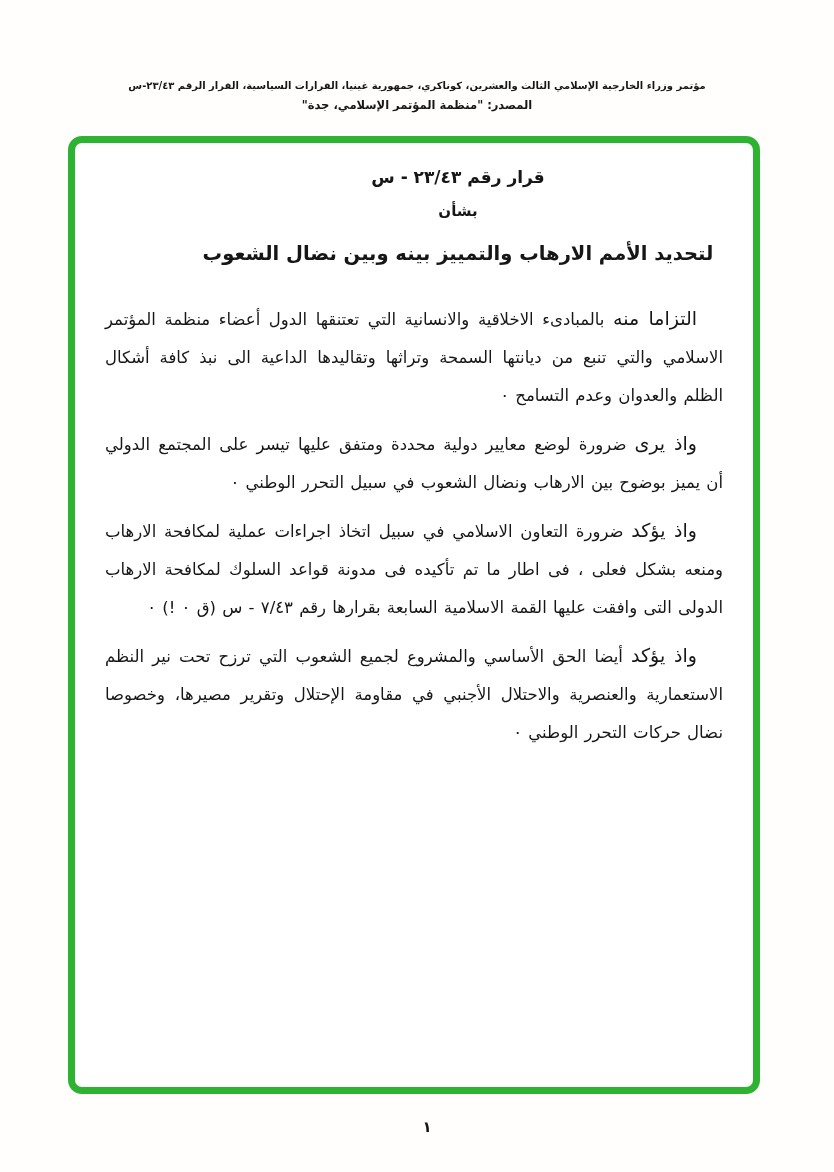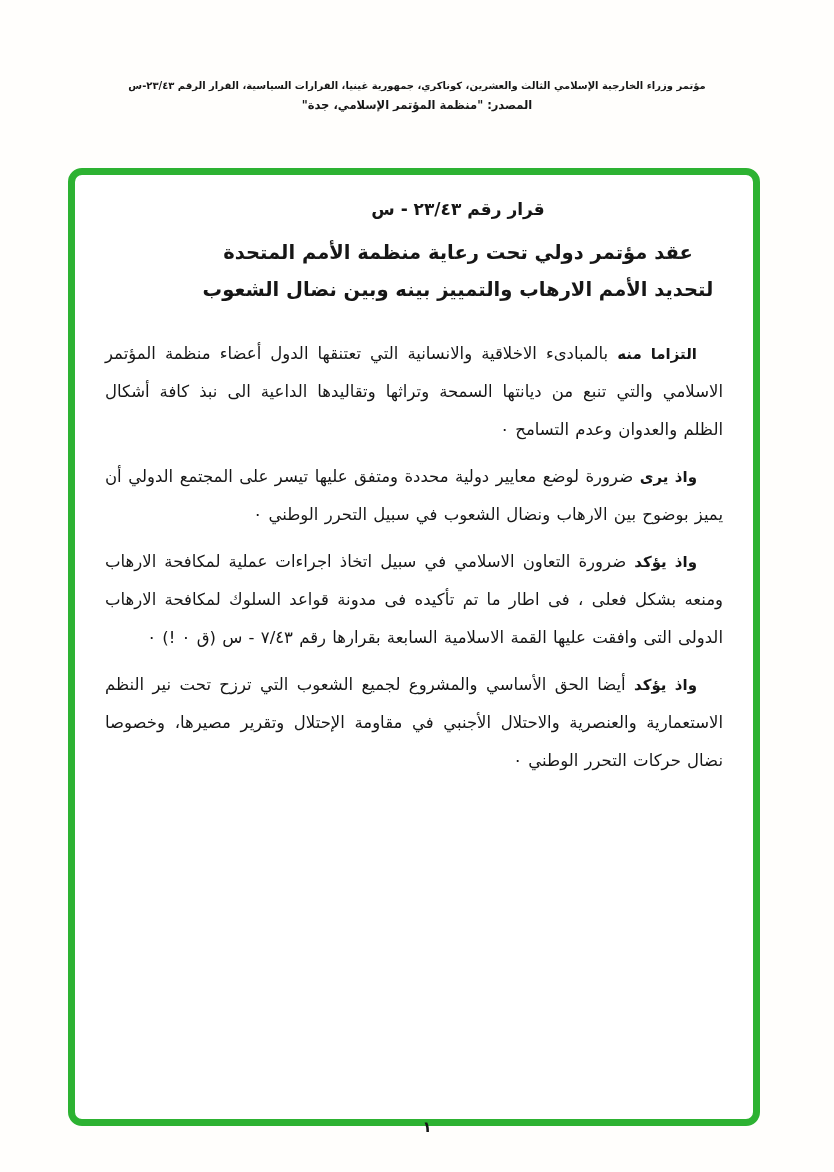--- a/index.html
+++ b/index.html
@@ -33,21 +33,21 @@
   .doc-header .line2 {
     font-size: 11.5px;
     font-weight: bold;
     margin-top: 7px;
   }
 
   
   .doc-frame {
     position: absolute;
     left: 68px;
-    top: 168px;
+    top: 136px;
     width: 678px;
     height: 944px;
     border: 7px solid #2db232;
     border-radius: 14px;
     background: #ffffff;
   }
   .doc-content {
     position: absolute;
     inset: 0;
     padding: 18px 30px 0 30px;
@@ -81,22 +81,22 @@
   }
   .para {
     margin: 0 0 9px 0;
     font-size: 16.5px;
     line-height: 38px;
     text-align: justify;
     text-indent: 26px;
     word-spacing: 1px;
   }
   .para .lead {
-    font-weight: bold;
-    font-size: 15px;
+    font-weight: normal;
+    font-size: 19px;
     letter-spacing: 0.5px;
   }
 
   
   .page-number {
     position: absolute;
     top: 1118px;
     left: 0;
     width: 854px;
     text-align: center;
@@ -110,21 +110,21 @@
 <div class="doc-header">
   <div class="line1">مؤتمر وزراء الخارجية الإسلامي الثالث والعشرين، كوناكري، جمهورية غينيا، القرارات السياسية، القرار الرقم ٢٣/٤٣-س</div>
   <div class="line2">المصدر:  "منظمة المؤتمر الإسلامي، جدة"</div>
 </div>
 
 <div class="doc-frame">
   <div class="doc-content">
 
     <div class="title-block">
       <p class="res-line">قرار رقم ٢٣/٤٣ - س</p>
-      <p class="title-main">عقد مؤتمر دولي تحت رعاية منظمة الأمم المتحدة</p>
+      <p class="regarding">بشأن</p>
       <p class="title-main">لتحديد الأمم الارهاب والتمييز بينه وبين نضال الشعوب</p>
     </div>
 
     <div class="paragraphs">
       <p class="para">
         <span class="lead">التزاما منه</span>
         <span class="body">بالمبادىء الاخلاقية والانسانية التي تعتنقها الدول أعضاء منظمة المؤتمر الاسلامي والتي تنبع من ديانتها السمحة وتراثها وتقاليدها الداعية الى نبذ كافة أشكال الظلم والعدوان وعدم التسامح ٠</span>
       </p>
       <p class="para">
         <span class="lead">واذ يرى</span>

